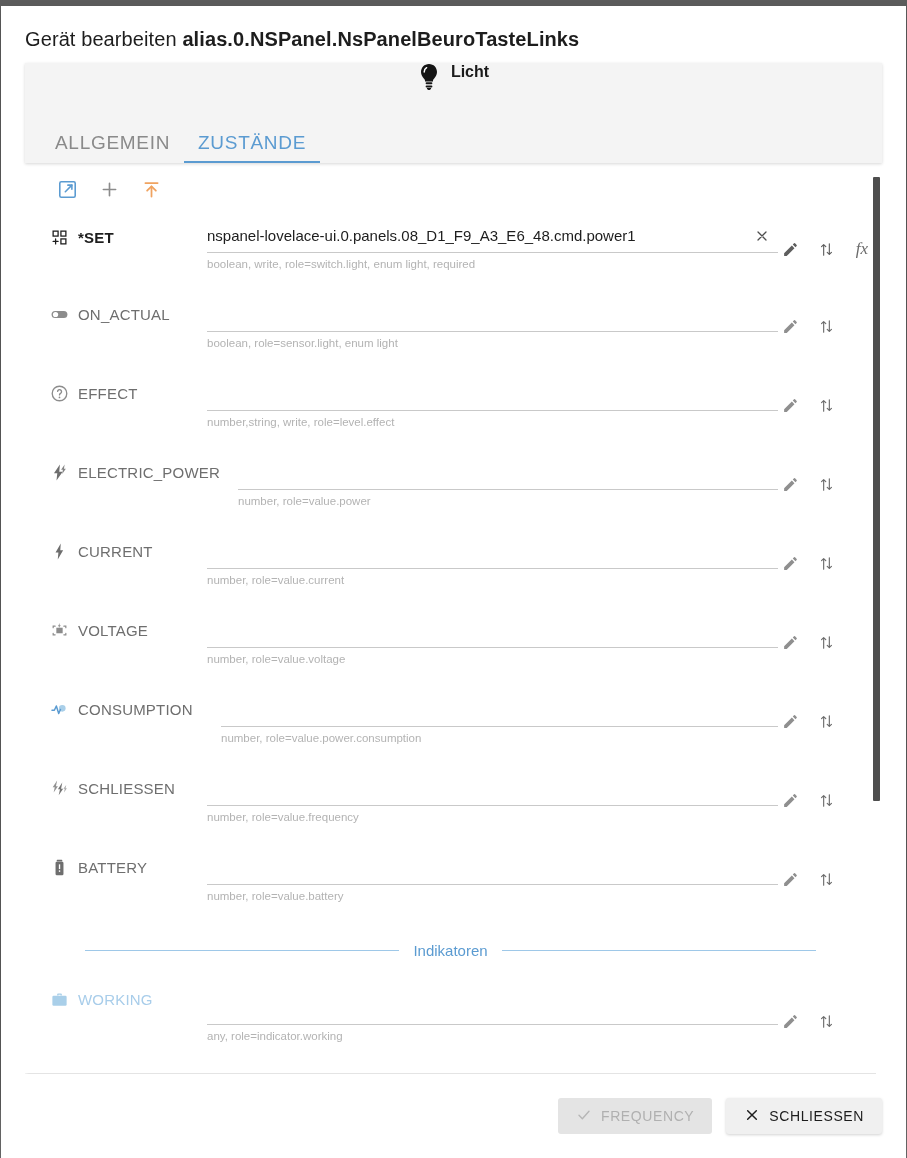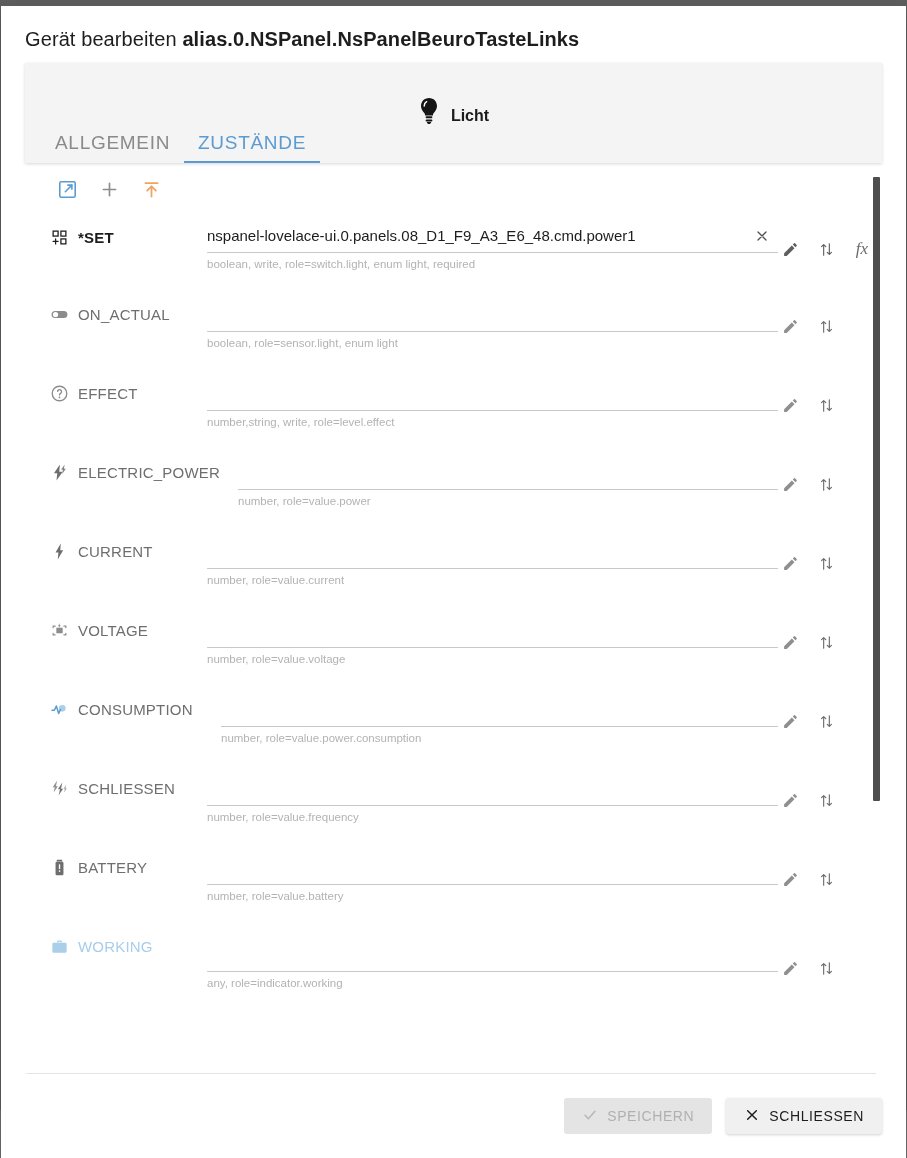--- a/index.html
+++ b/index.html
@@ -40,21 +40,21 @@
   }
   .dlg-title b { font-weight: 700; }
 
   
   .header-card {
     margin: 0 24px; background: #f4f4f4;
     box-shadow: 0 1px 3px rgba(0,0,0,.16);
     height: 100px; position: relative; flex: 0 0 auto;
   }
   .card-type {
-    display: flex; align-items: flex-end; justify-content: center;
+    display: flex; align-items: flex-start; justify-content: center;
     gap: 11px; height: 62px;
   }
   .card-type .bulb { width: 22px; height: 28px; position: relative; }
   .card-type .bulb svg { display:block; }
   .card-type .lbl { font-size: 16px; font-weight: 700; color: #1b1b1b; }
   .tabs { display: flex; padding-left: 16px; height: 38px; align-items: flex-end; }
   .tab {
     font-size: 19px; letter-spacing: .7px; color: #8a8a8a;
     padding: 0 14px 9px 14px; position: relative; cursor: pointer;
   }
@@ -489,20 +489,23 @@
             </span>
             <span class="act">
               <svg width="17" height="17" viewBox="0 0 24 24" stroke="#6b6b6b" stroke-width="1.6" fill="none" stroke-linecap="round" stroke-linejoin="round">
                 <path d="M8 20V5M5 8l3-3 3 3"></path>
                   <path d="M16 4v15M13 16l3 3 3-3"></path>
               </svg>
             </span>
           </div>
         </div>
 
+        <div class="divider">
+          <span>Indikatoren</span>
+        </div>
 
         <div class="row">
           <div class="row-label indicator">
             <span class="ricon">
               <svg width="19" height="19" viewBox="0 0 24 24" fill="#a9cfe9">
                 <rect x="3" y="7.2" width="18" height="12.6" rx="1.6"></rect>
                 <path d="M9 7V5.6c0-.6.5-1.1 1.1-1.1h3.8c.6 0 1.1.5 1.1 1.1V7h-1.8V6.1h-2.4V7z"></path>
               </svg>
             </span>
             <span>WORKING</span>
@@ -535,21 +538,21 @@
       <div class="body-bottom-rule"></div>
     </div>
 
     <div class="footer">
       <div class="btn disabled">
         <span>
           <svg width="16" height="16" viewBox="0 0 24 24" stroke="#b6b6b6" stroke-width="2.1" fill="none" stroke-linecap="round" stroke-linejoin="round">
               <path d="M4.5 12.5 9.5 17.5 19.5 6.5"></path>
             </svg>
         </span>
-        <span>SPEICHERN</span>
+        <span>FREQUENCY</span>
       </div>
       <div class="btn plain">
         <span>
           <svg width="16" height="16" viewBox="0 0 24 24" stroke="#1d1d1d" stroke-width="2.2" stroke-linecap="round">
               <path d="M5.5 5.5l13 13M18.5 5.5l-13 13"></path>
             </svg>
         </span>
         <span>SCHLIESSEN</span>
       </div>
     </div>

